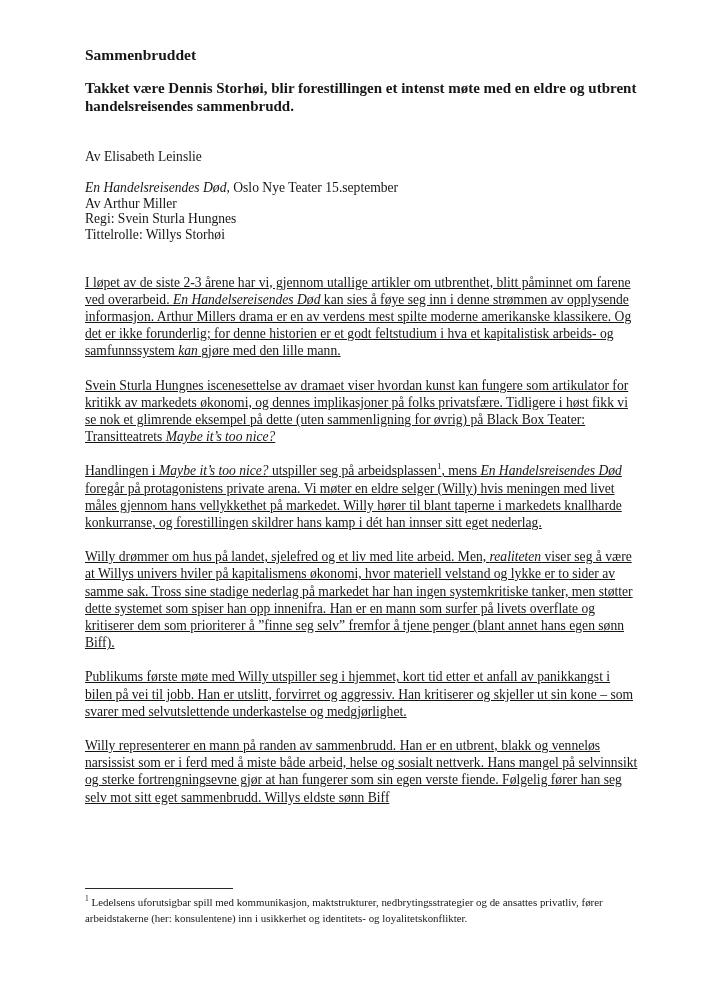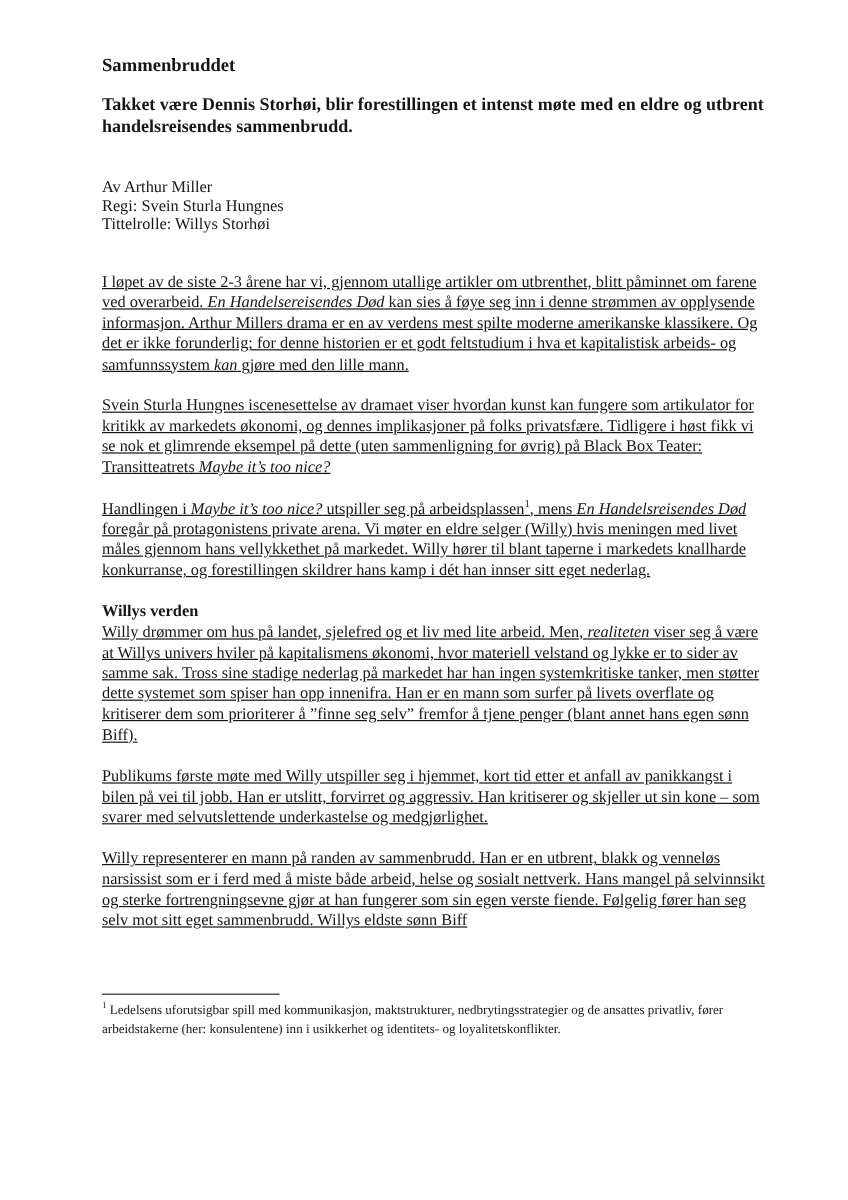--- a/index.html
+++ b/index.html
@@ -52,21 +52,21 @@
   em { font-style: italic; }
   strong { font-weight: bold; }
   sup {
     font-size: 9px;
     line-height: 0;
     vertical-align: super;
   }
   .footnote-area {
     position: absolute;
     left: 85px;
-    top: 828px;
+    top: 888px;
     width: 554px;
   }
   .footnote-sep {
     width: 148px;
     height: 0;
     border-top: 1px solid #2a2a2a;
     margin: 0 0 6px 0;
   }
   .footnote-text {
     margin: 0;
@@ -74,30 +74,31 @@
     line-height: 15.5px;
   }
   .footnote-text sup { font-size: 7.5px; }
 </style>
 </head>
 <body>
 
 <div class="page">
   <h1 class="title">Sammenbruddet</h1>
   <p class="lede">Takket være Dennis Storhøi, blir forestillingen et intenst møte med en eldre og utbrent handelsreisendes sammenbrudd.</p>
+  <p class="byline">Av Elisabeth Leinslie</p>
   <div class="meta">
+      <div class="meta-line"><em>En Handelsreisendes Død,</em><span> Oslo Nye Teater 15.september</span></div>
       <div class="meta-line"><span>Av Arthur Miller</span></div>
       <div class="meta-line"><span>Regi: Svein Sturla Hungnes</span></div>
       <div class="meta-line"><span>Tittelrolle: Willys Storhøi</span></div>
     </div>
   <div class="article-body">
       <p class="para"><span>I løpet av de siste 2-3 årene har vi, gjennom utallige artikler om utbrenthet, blitt påminnet om farene ved overarbeid. </span><em>En Handelsereisendes Død</em><span> kan sies å føye seg inn i denne strømmen av opplysende informasjon. Arthur Millers drama er en av verdens mest spilte moderne amerikanske klassikere. Og det er ikke forunderlig; for denne historien er et godt feltstudium i hva et kapitalistisk arbeids- og samfunnssystem </span><em>kan</em><span> gjøre med den lille mann.</span></p>
       <p class="para"><span>Svein Sturla Hungnes iscenesettelse av dramaet viser hvordan kunst kan fungere som artikulator for kritikk av markedets økonomi, og dennes implikasjoner på folks privatsfære. Tidligere i høst fikk vi se nok et glimrende eksempel på dette (uten sammenligning for øvrig) på Black Box Teater: Transitteatrets </span><em>Maybe it’s too nice?</em></p>
       <p class="para"><span>Handlingen i </span><em>Maybe it’s too nice?</em><span> utspiller seg på arbeidsplassen</span><sup>1</sup><span>, mens </span><em>En Handelsreisendes Død</em><span> foregår på protagonistens private arena. Vi møter en eldre selger (Willy) hvis meningen med livet måles gjennom hans vellykkethet på markedet. Willy hører til blant taperne i markedets knallharde konkurranse, og forestillingen skildrer hans kamp i dét han innser sitt eget nederlag.</span></p>
-      <p class="heading"><strong>Willys verden</strong></p>
       <p class="para"><span>Willy drømmer om hus på landet, sjelefred og et liv med lite arbeid. Men, </span><em>realiteten</em><span> viser seg å være at Willys univers hviler på kapitalismens økonomi, hvor materiell velstand og lykke er to sider av samme sak. Tross sine stadige nederlag på markedet har han ingen systemkritiske tanker, men støtter dette systemet som spiser han opp innenifra. Han er en mann som surfer på livets overflate og kritiserer dem som prioriterer å ”finne seg selv” fremfor å tjene penger (blant annet hans egen sønn Biff).</span></p>
       <p class="para"><span>Publikums første møte med Willy utspiller seg i hjemmet, kort tid etter et anfall av panikkangst i bilen på vei til jobb. Han er utslitt, forvirret og aggressiv. Han kritiserer og skjeller ut sin kone – som svarer med selvutslettende underkastelse og medgjørlighet.</span></p>
       <p class="para"><span>Willy representerer en mann på randen av sammenbrudd. Han er en utbrent, blakk og venneløs narsissist som er i ferd med å miste både arbeid, helse og sosialt nettverk. Hans mangel på selvinnsikt og sterke fortrengningsevne gjør at han fungerer som sin egen verste fiende. Følgelig fører han seg selv mot sitt eget sammenbrudd. Willys eldste sønn Biff</span></p>
     </div>
   <div class="footnote-area">
     <div class="footnote-sep"></div>
     <p class="footnote-text"><sup>1</sup><span> Ledelsens uforutsigbar spill med kommunikasjon, maktstrukturer, nedbrytingsstrategier og de ansattes privatliv, fører arbeidstakerne (her: konsulentene) inn i usikkerhet og identitets- og loyalitetskonflikter.</span></p>
   </div>
 </div>
 

